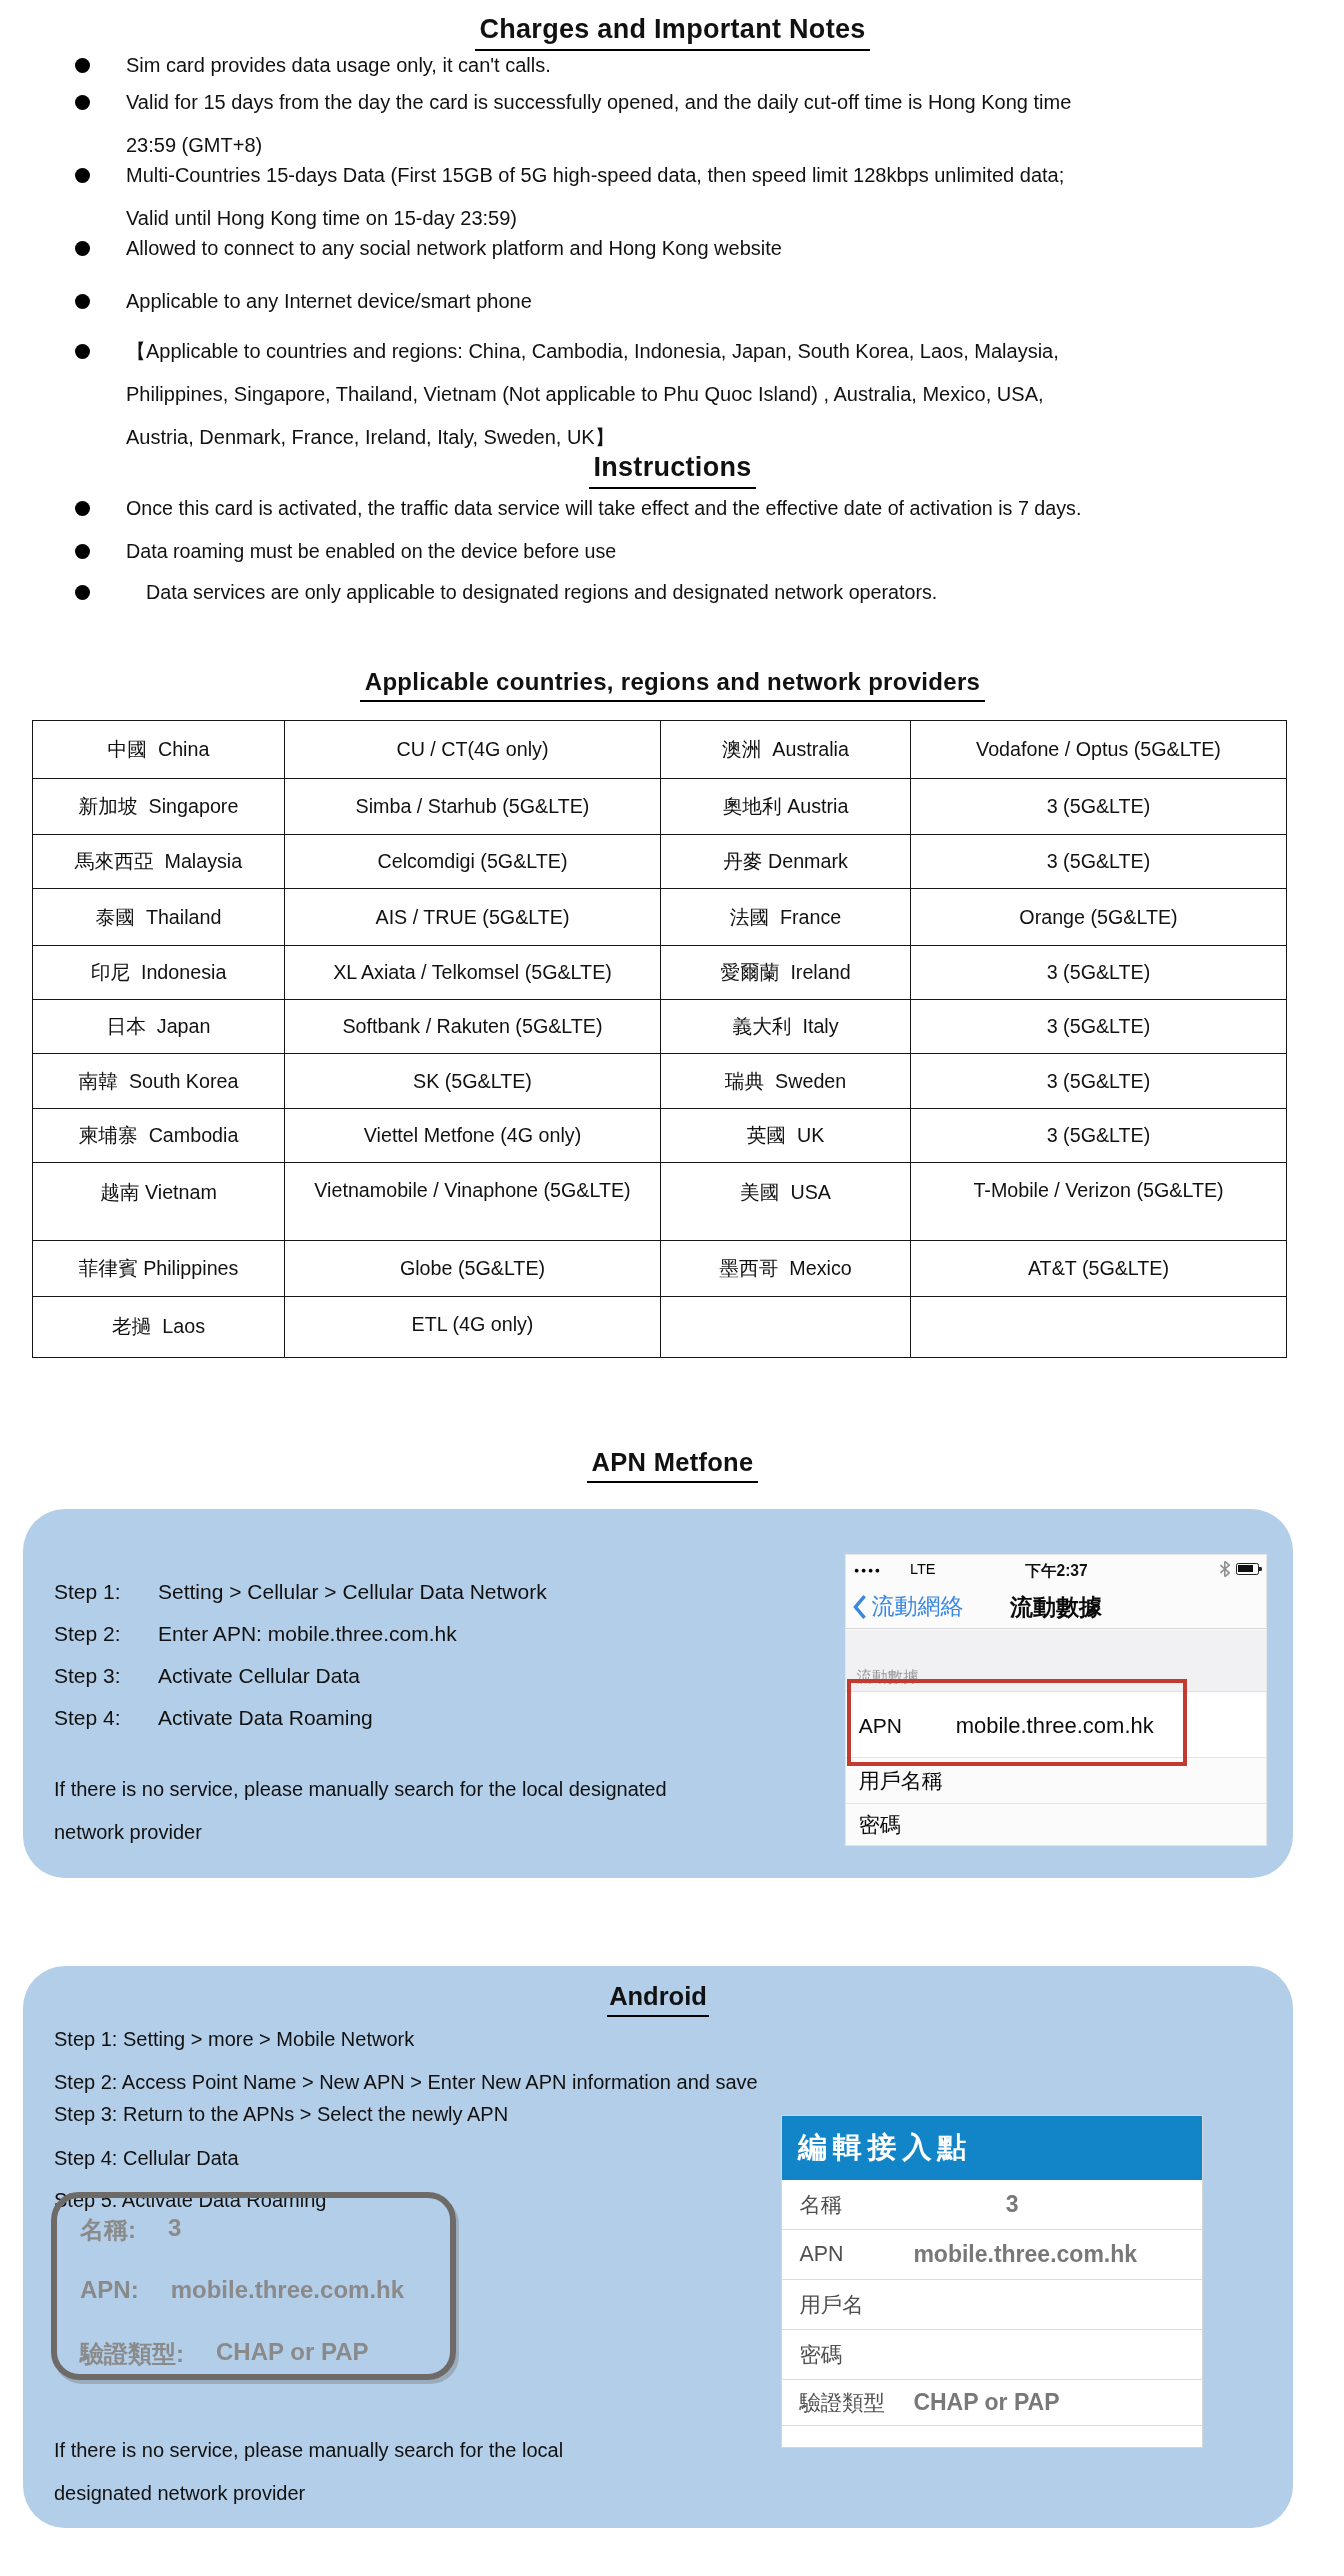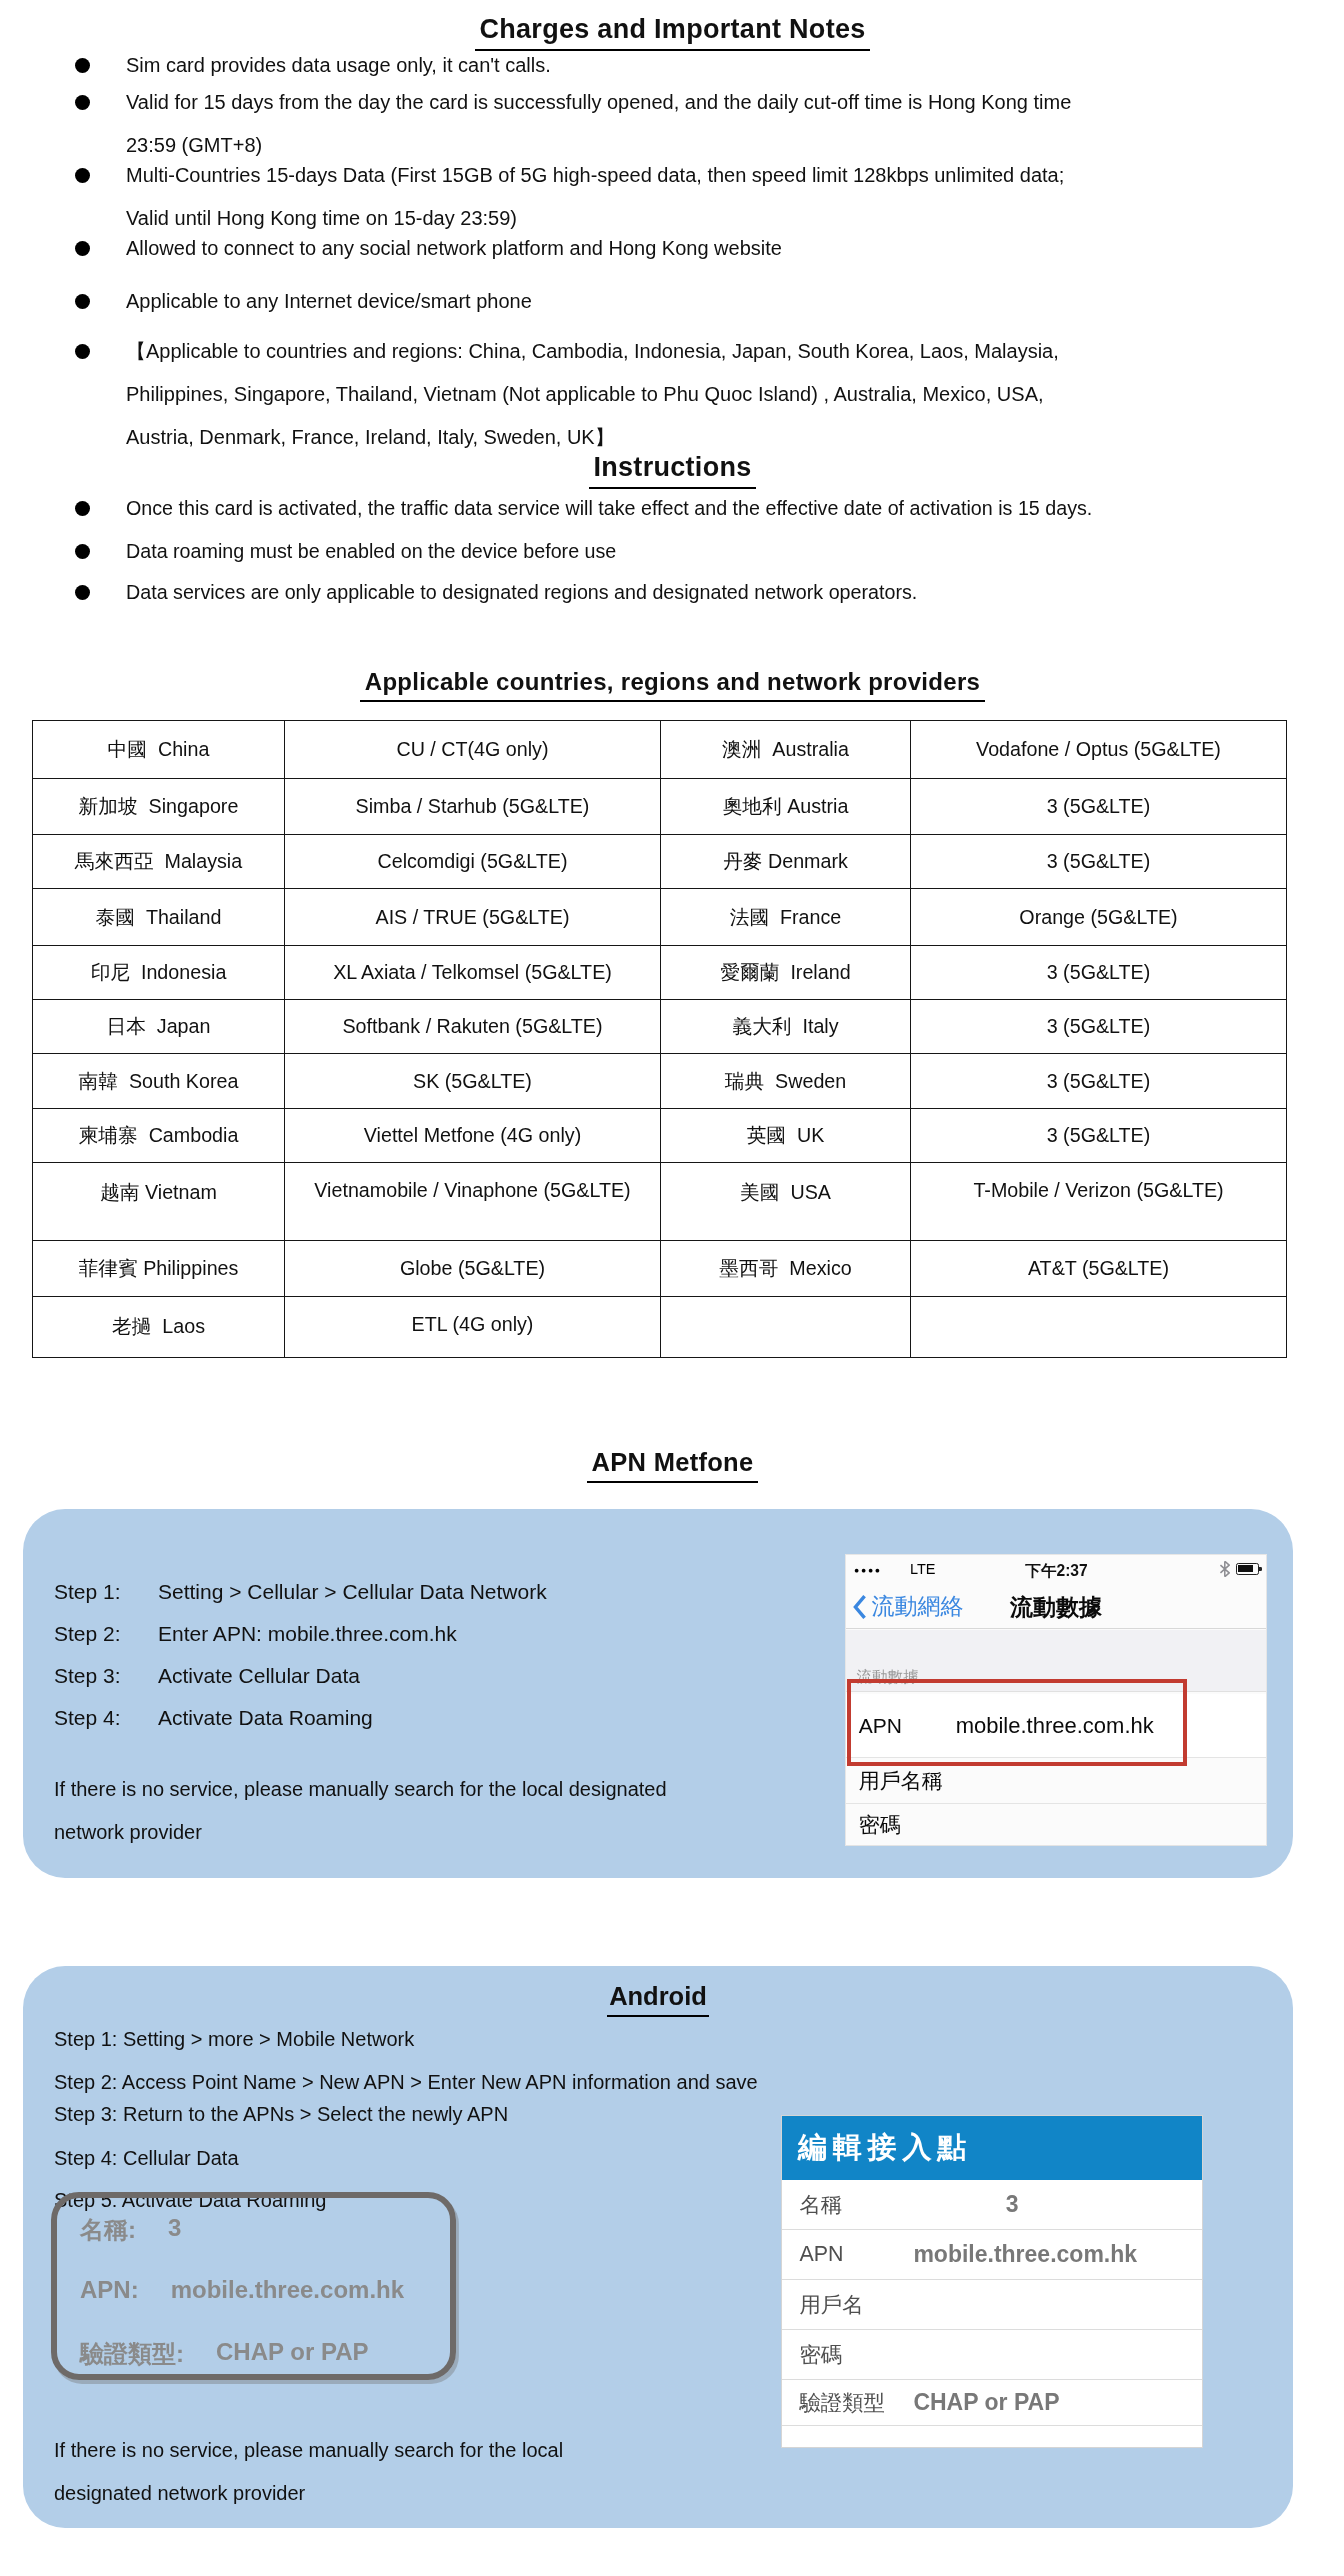--- a/index.html
+++ b/index.html
@@ -117,30 +117,30 @@
       <div class="ln">Austria, Denmark, France, Ireland, Italy, Sweden, UK】</div>
     </div>
   </div>
 
   <div class="h-center" style="top:452px;">
     <span class="h-underline">Instructions</span>
   </div>
   <div class="bullet" style="top:496px;">
     <span class="dot"></span>
     <div class="btext">
-        <div class="ln" style="font-size:19.7px;">Once this card is activated, the traffic data service will take effect and the effective date of activation is 15 days.</div>
+        <div class="ln" style="font-size:19.7px;">Once this card is activated, the traffic data service will take effect and the effective date of activation is 7 days.</div>
       </div>
   </div>
   <div class="bullet" style="top:539px;">
     <span class="dot"></span>
     <div class="btext">
         <div class="ln" style="font-size:19.7px;">Data roaming must be enabled on the device before use</div>
       </div>
   </div>
-  <div class="bullet" style="top:580px;">
+  <div class="bullet" style="top:580px;gap:20px;">
     <span class="dot"></span>
     <div class="btext">
         <div class="ln" style="font-size:19.7px;">Data services are only applicable to designated regions and designated network operators.</div>
       </div>
   </div>
 
   <div class="h-center" style="top:668px;">
     <span class="h-underline" style="font-size:24px;">Applicable countries, regions and network providers</span>
   </div>
 

